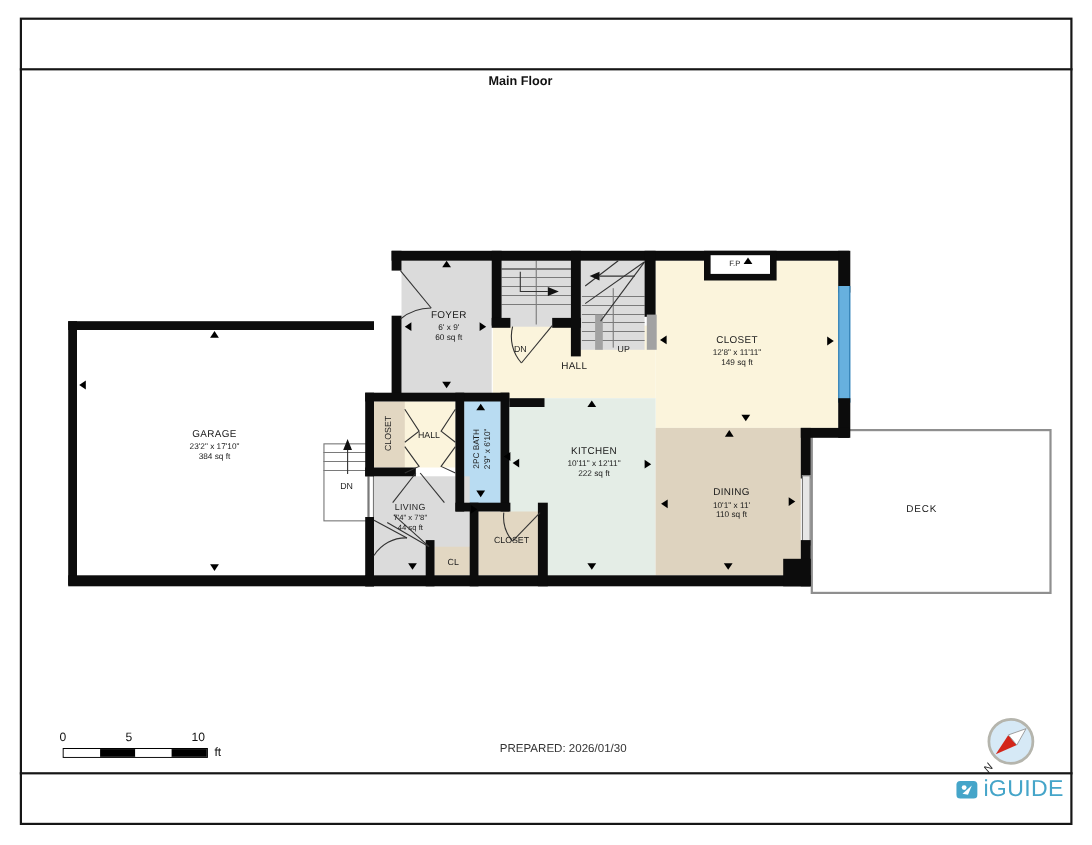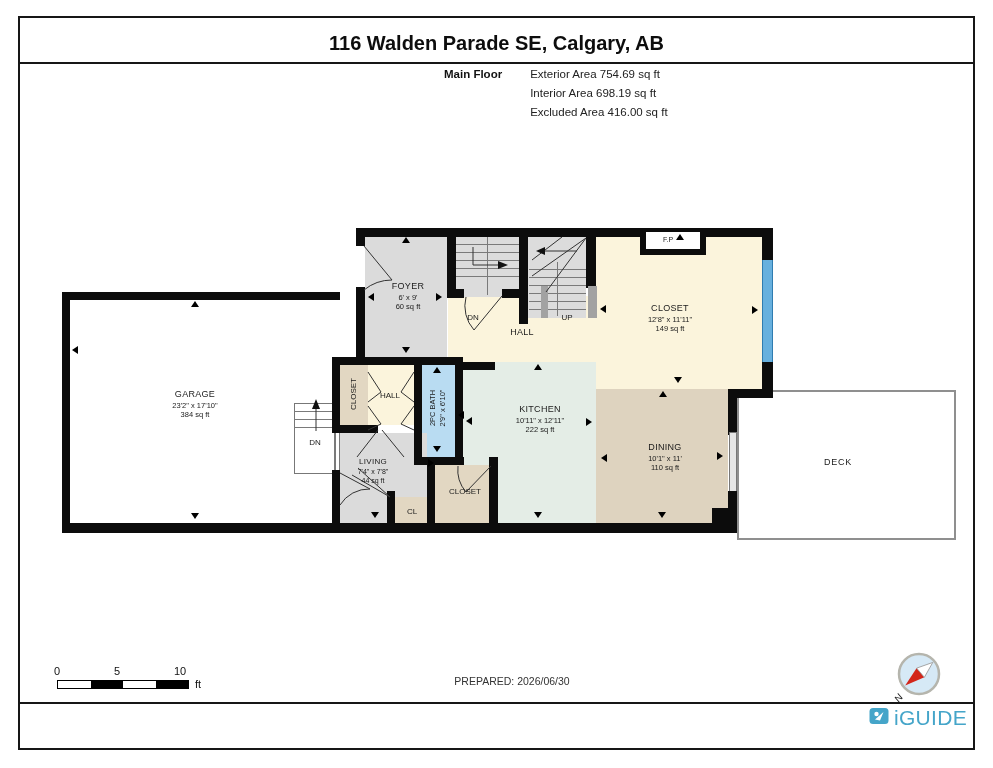--- a/index.html
+++ b/index.html
@@ -32,39 +32,33 @@
   .tl{border-top:4px solid transparent;border-bottom:4px solid transparent;border-right:6px solid #000}
   .tr{border-top:4px solid transparent;border-bottom:4px solid transparent;border-left:6px solid #000}
   .scale{position:absolute;left:52px;top:665px;z-index:6;font-size:11px;color:#111}
   .scale .nums{position:relative;height:14px;width:150px}
   .scale .nums span{position:absolute;top:0}
   .bar{position:relative;left:5px;width:130px;height:7px;border:1px solid #000;margin-top:1px}
   .bar i{position:absolute;top:0;height:100%;display:block}
   .prepared{position:absolute;left:402px;top:675px;width:220px;text-align:center;
             font-size:10.5px;color:#333;z-index:6}
   .footer-text{position:absolute;left:32px;top:710px;font-size:10px;color:#1a1a1a;z-index:6}
-  .brand{position:absolute;left:868px;top:706px;display:flex;align-items:flex-start;gap:4px;z-index:6}
+  .brand{position:absolute;left:868px;top:706px;display:flex;align-items:center;gap:4px;z-index:6}
   .brand span{font-size:21px;color:#45a5c9;letter-spacing:.3px;font-weight:500}
   .compass{position:absolute;left:889px;top:648px;z-index:6}
 </style>
 </head>
 <body>
 
 <div class="canvas">
   <div class="frame"></div>
 
-  <div class="title">116 Walden Parade SE, Calgary, AB</div>
   <div class="rule" style="top:62px"></div>
   <div class="stats">
     <div class="fl">Main Floor</div>
-    <div class="col">
-      <div>Exterior Area 754.69 sq ft</div>
-      <div>Interior Area 698.19 sq ft</div>
-      <div>Excluded Area 416.00 sq ft</div>
-    </div>
   </div>
 
   <div class="rm" style="left:737px;top:390px;width:215px;height:146px;background:#fff;border:2px solid #8f8f8f;z-index:0"></div>
   <div class="rm" style="left:365px;top:237px;width:82px;height:121px;background:#dbdbdb"></div>
   <div class="rm" style="left:448px;top:296px;width:148px;height:66px;background:#fbf4dc"></div>
   <div class="rm" style="left:596px;top:237px;width:166px;height:152px;background:#fbf4dc"></div>
   <div class="rm" style="left:456px;top:237px;width:63px;height:60px;background:#dcdcdc"></div>
   <div class="rm" style="left:528px;top:237px;width:58px;height:81px;background:#dcdcdc"></div>
   <div class="rm" style="left:364px;top:365px;width:50px;height:60px;background:#fbf4dc"></div>
   <div class="rm" style="left:340px;top:365px;width:28px;height:60px;background:#e2d7c2"></div>
@@ -249,21 +243,21 @@
       <span style="left:143px;top:13px">ft</span>
     </div>
     <div class="bar">
       <i style="left:0;width:32.5px;background:#fff"></i>
       <i style="left:32.5px;width:32.5px;background:#000"></i>
       <i style="left:65px;width:32.5px;background:#fff"></i>
       <i style="left:97.5px;width:32.5px;background:#000"></i>
     </div>
   </div>
 
-  <div class="prepared">PREPARED: 2026/06/30</div>
+  <div class="prepared">PREPARED: 2026/01/30</div>
 
   <svg class="compass" width="58" height="58" viewBox="0 0 58 58">
     <circle cx="30" cy="26" r="20" fill="#d6e9f6" stroke="#b5b5ad" stroke-width="2.5"></circle>
     <g transform="rotate(230 30 26)">
       <polygon points="30,8 24,28 36,28" fill="#d3261a"></polygon>
       <polygon points="30,44 24,28 36,28" fill="#ffffff" stroke="#9a9a9a" stroke-width="0.8"></polygon>
     </g>
     <text x="6" y="53" transform="rotate(-52 10 50)" font-size="10" font-style="italic" fill="#222">N</text>
   </svg>
 

